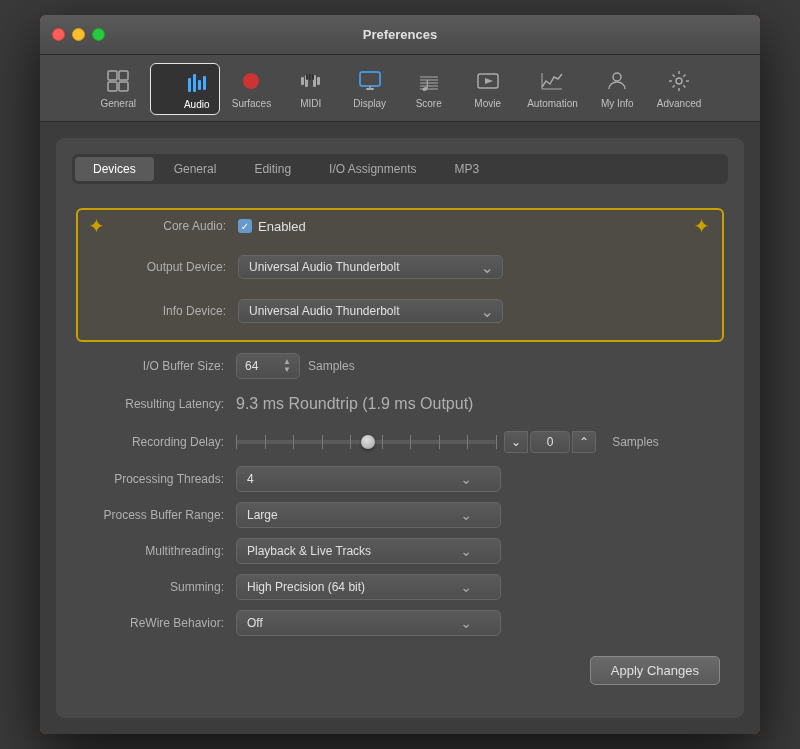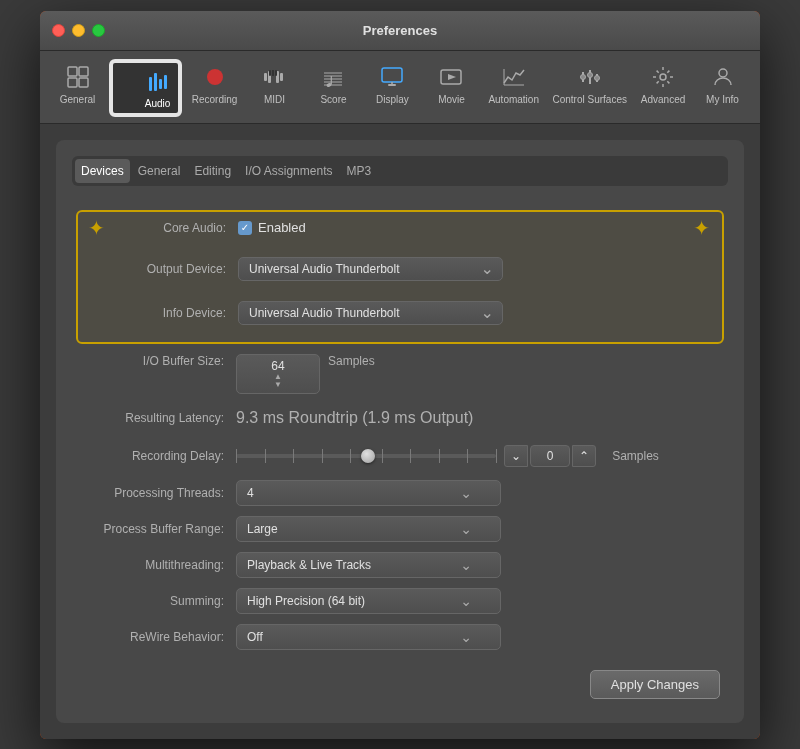--- a/index.html
+++ b/index.html
@@ -59,21 +59,21 @@
       display: flex;
       flex-direction: column;
       align-items: center;
       padding: 4px 8px;
       border-radius: 6px;
       cursor: pointer;
       min-width: 55px;
     }
     .toolbar-item.active {
       background: rgba(0,0,0,0.3);
-      border: 4px solid #e5e5e5;
+      border: 1px solid #e5e5e5;
       padding-left: 32px;
     }
     .toolbar-icon {
       width: 28px;
       height: 28px;
       display: flex;
       align-items: center;
       justify-content: center;
       margin-bottom: 3px;
       font-size: 20px;
@@ -97,21 +97,21 @@
     }
     .tab-bar {
       display: flex;
       gap: 2px;
       margin-bottom: 16px;
       background: #3a3a3a;
       border-radius: 6px;
       padding: 3px;
     }
     .tab {
-      padding: 5px 6px;
+      padding: 5px 18px;
       border-radius: 4px;
       font-size: 12px;
       color: #aaa;
       cursor: pointer;
       white-space: nowrap;
     }
     .tab.active {
       background: #5a5a5a;
       color: #fff;
       font-weight: 500;
@@ -190,37 +190,36 @@
       cursor: pointer;
     }
     .select-arrow {
       color: #aaa;
       font-size: 16px;
       position: absolute;
       right: 8px;
     }
     .buffer-row {
       display: flex;
-      align-items: flex-start;
+      align-items: center;
     }
     .buffer-row .form-label {
       min-width: 160px;
     }
     .buffer-value {
       color: #e0e0e0;
       font-size: 12px;
       background: linear-gradient(180deg, #5a5a5a 0%, #4e4e4e 100%);
       border: 1px solid #666;
       border-radius: 5px;
       padding: 4px 8px;
-      width: 84px;
+      width: 64px;
       display: flex;
       align-items: center;
       justify-content: space-between;
-      flex-direction: column;
     }
     .stepper {
       display: flex;
       flex-direction: column;
     }
     .stepper-btn {
       font-size: 8px;
       color: #aaa;
       line-height: 1;
       cursor: pointer;
@@ -360,110 +359,97 @@
         </svg>
       </div>
       <span class="toolbar-label">Audio</span>
     </div>
     <div class="toolbar-item">
       <div class="toolbar-icon">
         <svg width="24" height="24" viewBox="0 0 24 24">
           <circle cx="12" cy="12" r="8" fill="#cc3333"></circle>
         </svg>
       </div>
-      <span class="toolbar-label">Recording</span>
+      <span class="toolbar-label">Surfaces</span>
     </div>
     <div class="toolbar-item">
       <div class="toolbar-icon">
         <svg width="24" height="24" viewBox="0 0 24 24" fill="none">
           <rect x="2" y="8" width="3" height="8" rx="1" fill="#aaa"></rect>
           <rect x="6" y="6" width="3" height="12" rx="1" fill="#aaa"></rect>
           <rect x="10" y="5" width="2" height="6" rx="1" fill="#333"></rect>
           <rect x="10" y="5" width="2" height="6" rx="1" fill="#333"></rect>
           <rect x="14" y="6" width="3" height="12" rx="1" fill="#aaa"></rect>
           <rect x="18" y="8" width="3" height="8" rx="1" fill="#aaa"></rect>
           <rect x="13" y="5" width="2" height="6" rx="1" fill="#333"></rect>
           <rect x="7" y="5" width="2" height="6" rx="1" fill="#333"></rect>
         </svg>
       </div>
       <span class="toolbar-label">MIDI</span>
     </div>
     <div class="toolbar-item">
       <div class="toolbar-icon">
         <svg width="24" height="24" viewBox="0 0 24 24" fill="none">
+          <rect x="2" y="3" width="20" height="14" rx="2" stroke="#4af" stroke-width="1.5"></rect>
+          <rect x="8" y="19" width="8" height="2" rx="1" fill="#aaa"></rect>
+          <line x1="12" y1="17" x2="12" y2="19" stroke="#aaa" stroke-width="1.5"></line>
+        </svg>
+      </div>
+      <span class="toolbar-label">Display</span>
+    </div>
+    <div class="toolbar-item">
+      <div class="toolbar-icon">
+        <svg width="24" height="24" viewBox="0 0 24 24" fill="none">
           <line x1="3" y1="8" x2="21" y2="8" stroke="#aaa" stroke-width="1"></line>
           <line x1="3" y1="11" x2="21" y2="11" stroke="#aaa" stroke-width="1"></line>
           <line x1="3" y1="14" x2="21" y2="14" stroke="#aaa" stroke-width="1"></line>
           <line x1="3" y1="17" x2="21" y2="17" stroke="#aaa" stroke-width="1"></line>
           <line x1="3" y1="20" x2="21" y2="20" stroke="#aaa" stroke-width="1"></line>
           <ellipse cx="8" cy="20" rx="2.5" ry="1.8" fill="#aaa" transform="rotate(-15 8 20)"></ellipse>
           <line x1="10.3" y1="19.5" x2="10.3" y2="11" stroke="#aaa" stroke-width="1.2"></line>
         </svg>
       </div>
       <span class="toolbar-label">Score</span>
     </div>
     <div class="toolbar-item">
       <div class="toolbar-icon">
         <svg width="24" height="24" viewBox="0 0 24 24" fill="none">
-          <rect x="2" y="3" width="20" height="14" rx="2" stroke="#4af" stroke-width="1.5"></rect>
-          <rect x="8" y="19" width="8" height="2" rx="1" fill="#aaa"></rect>
-          <line x1="12" y1="17" x2="12" y2="19" stroke="#aaa" stroke-width="1.5"></line>
-        </svg>
-      </div>
-      <span class="toolbar-label">Display</span>
-    </div>
-    <div class="toolbar-item">
-      <div class="toolbar-icon">
-        <svg width="24" height="24" viewBox="0 0 24 24" fill="none">
           <rect x="2" y="5" width="20" height="14" rx="2" stroke="#aaa" stroke-width="1.5"></rect>
           <polygon points="9,9 17,12 9,15" fill="#aaa"></polygon>
         </svg>
       </div>
       <span class="toolbar-label">Movie</span>
     </div>
     <div class="toolbar-item">
       <div class="toolbar-icon">
         <svg width="24" height="24" viewBox="0 0 24 24" fill="none">
           <polyline points="2,18 6,12 10,15 14,8 18,10 22,5" stroke="#aaa" stroke-width="1.5" fill="none"></polyline>
           <line x1="2" y1="20" x2="22" y2="20" stroke="#aaa" stroke-width="1"></line>
           <line x1="2" y1="4" x2="2" y2="20" stroke="#aaa" stroke-width="1"></line>
         </svg>
       </div>
       <span class="toolbar-label">Automation</span>
     </div>
     <div class="toolbar-item">
       <div class="toolbar-icon">
         <svg width="24" height="24" viewBox="0 0 24 24" fill="none">
-          <line x1="5" y1="7" x2="5" y2="17" stroke="#aaa" stroke-width="2"></line>
-          <line x1="12" y1="5" x2="12" y2="19" stroke="#aaa" stroke-width="2"></line>
-          <line x1="19" y1="9" x2="19" y2="17" stroke="#aaa" stroke-width="2"></line>
-          <circle cx="5" cy="12" r="2.5" fill="#888" stroke="#aaa" stroke-width="1"></circle>
-          <circle cx="12" cy="10" r="2.5" fill="#888" stroke="#aaa" stroke-width="1"></circle>
-          <circle cx="19" cy="13" r="2.5" fill="#888" stroke="#aaa" stroke-width="1"></circle>
-        </svg>
-      </div>
-      <span class="toolbar-label">Control Surfaces</span>
+          <circle cx="12" cy="8" r="4" stroke="#aaa" stroke-width="1.5"></circle>
+          <path d="M4 20c0-4 3.6-7 8-7s8 3 8 7" stroke="#aaa" stroke-width="1.5" fill="none"></path>
+        </svg>
+      </div>
+      <span class="toolbar-label">My Info</span>
     </div>
     <div class="toolbar-item">
       <div class="toolbar-icon">
         <svg width="24" height="24" viewBox="0 0 24 24" fill="none">
           <circle cx="12" cy="12" r="3" stroke="#aaa" stroke-width="1.5"></circle>
           <path d="M12 2v3M12 19v3M2 12h3M19 12h3M5.6 5.6l2.1 2.1M16.3 16.3l2.1 2.1M5.6 18.4l2.1-2.1M16.3 7.7l2.1-2.1" stroke="#aaa" stroke-width="1.5"></path>
         </svg>
       </div>
       <span class="toolbar-label">Advanced</span>
-    </div>
-    <div class="toolbar-item">
-      <div class="toolbar-icon">
-        <svg width="24" height="24" viewBox="0 0 24 24" fill="none">
-          <circle cx="12" cy="8" r="4" stroke="#aaa" stroke-width="1.5"></circle>
-          <path d="M4 20c0-4 3.6-7 8-7s8 3 8 7" stroke="#aaa" stroke-width="1.5" fill="none"></path>
-        </svg>
-      </div>
-      <span class="toolbar-label">My Info</span>
     </div>
   </div>
 
   <div class="content-area">
     <div class="inner-panel">
 
       <div class="tab-bar">
         <div class="tab active">Devices</div>
         <div class="tab">General</div>
         <div class="tab">Editing</div>

